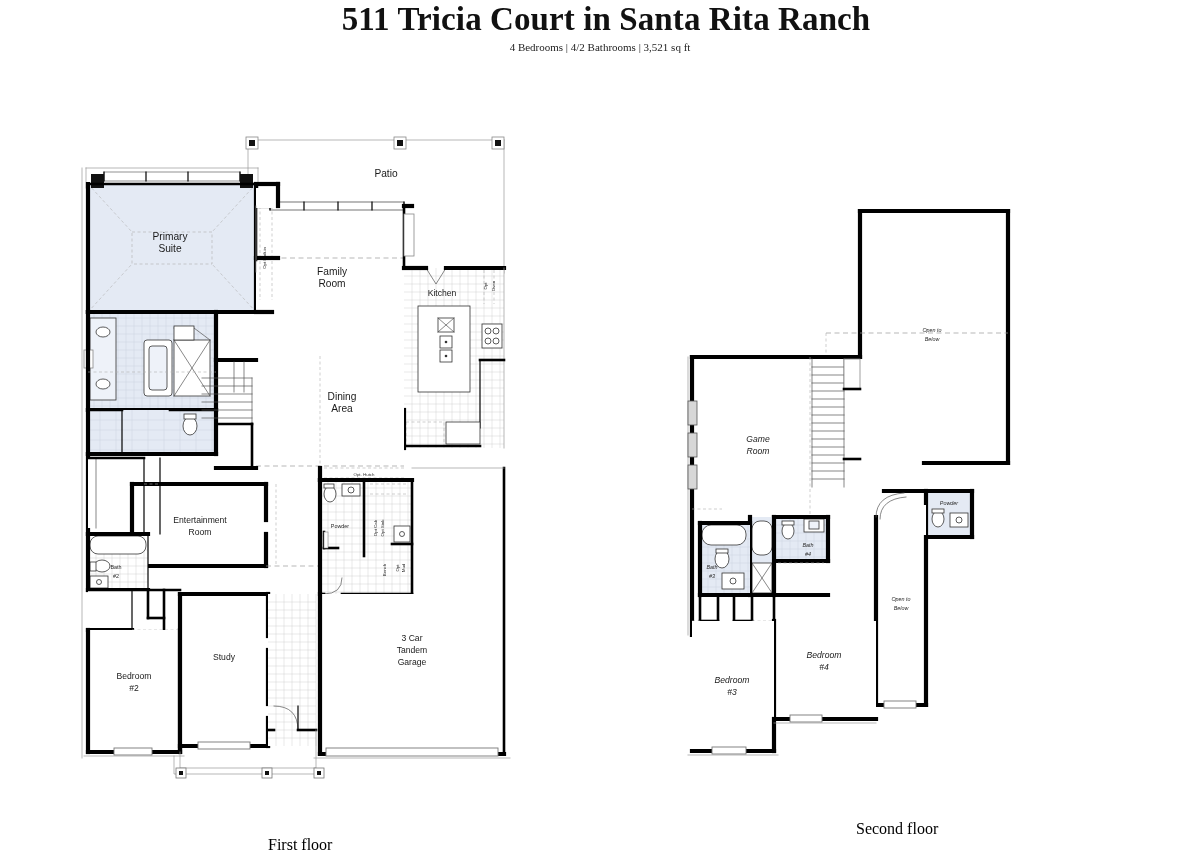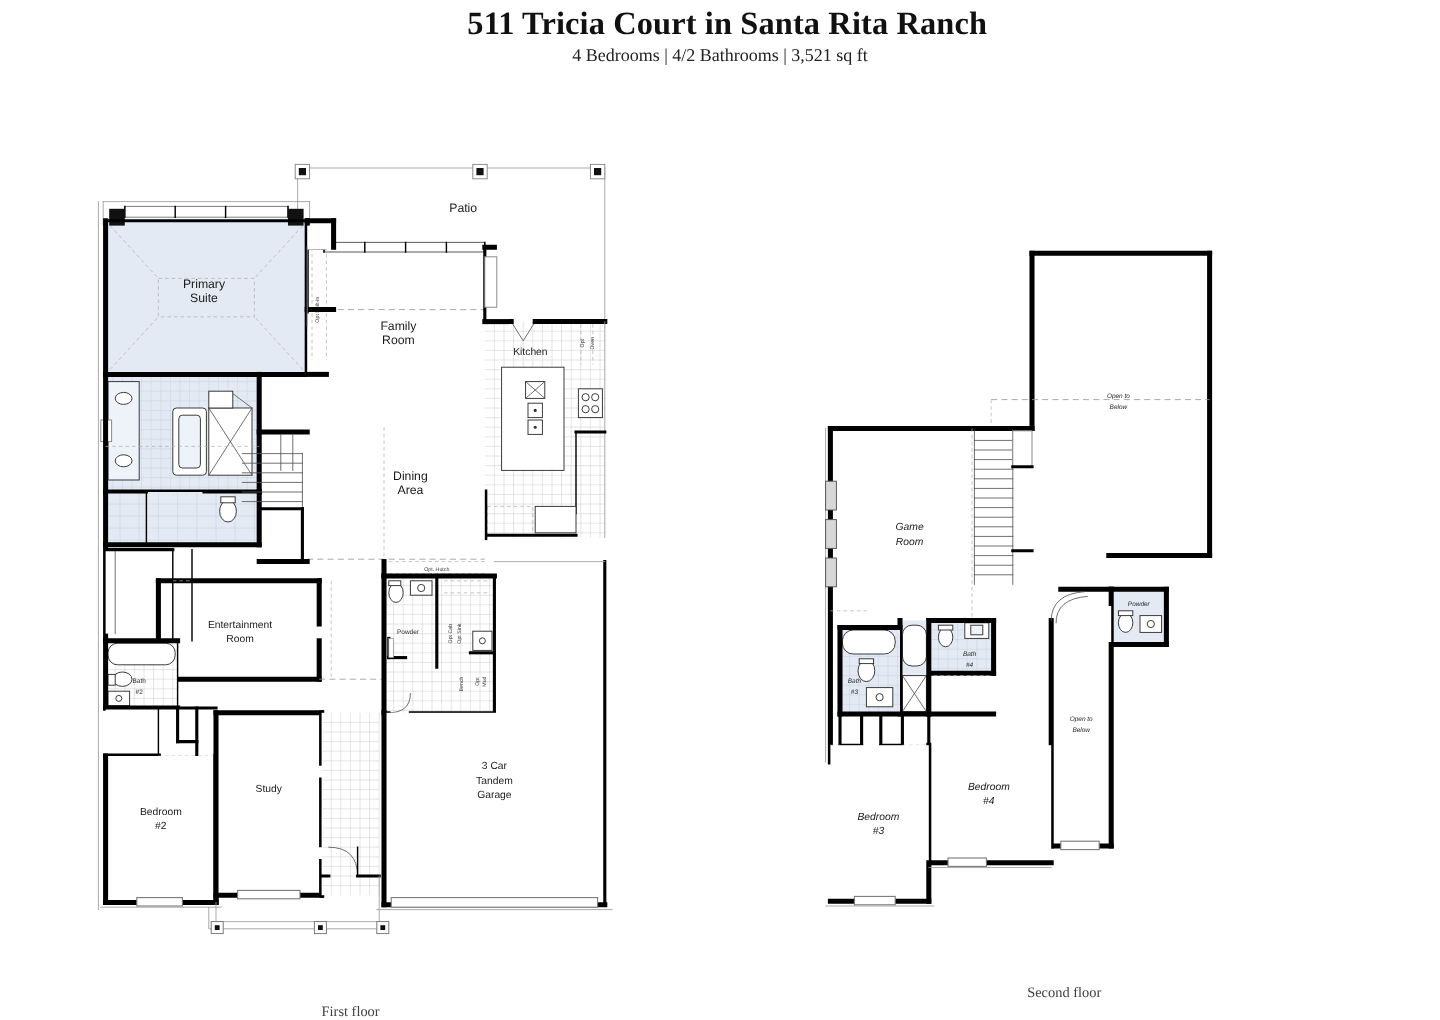--- a/index.html
+++ b/index.html
@@ -19,45 +19,45 @@
 
   
   #header {
     position: absolute;
     left: 0; top: 0; width: 1200px;
     text-align: center;
   }
   #title {
     font-family: "Liberation Serif", serif;
     font-weight: bold;
-    font-size: 27px;
+    font-size: 33px;
     color: #111111;
     letter-spacing: 0.1px;
     margin: 4px 0 0 12px;
     line-height: 30px;
   }
   #subtitle {
     font-family: "Liberation Serif", serif;
-    font-size: 15px;
+    font-size: 11px;
     color: #222222;
     margin-top: 5px;
     line-height: 16px;
   }
 
   
   .plan {
     position: absolute;
   }
   .plan svg { display: block; }
 
   .floor-caption {
     position: absolute;
     font-family: "Liberation Serif", serif;
-    font-size: 12px;
-    color: #404040;
+    font-size: 16px;
+    color: #000000;
     white-space: nowrap;
   }
   #caption-first  { left: 268px; top: 836px; }
   #caption-second { left: 856px; top: 820px; }
 
   
   text {
     font-family: "Liberation Sans", sans-serif;
     fill: #1a1a1a;
   }

